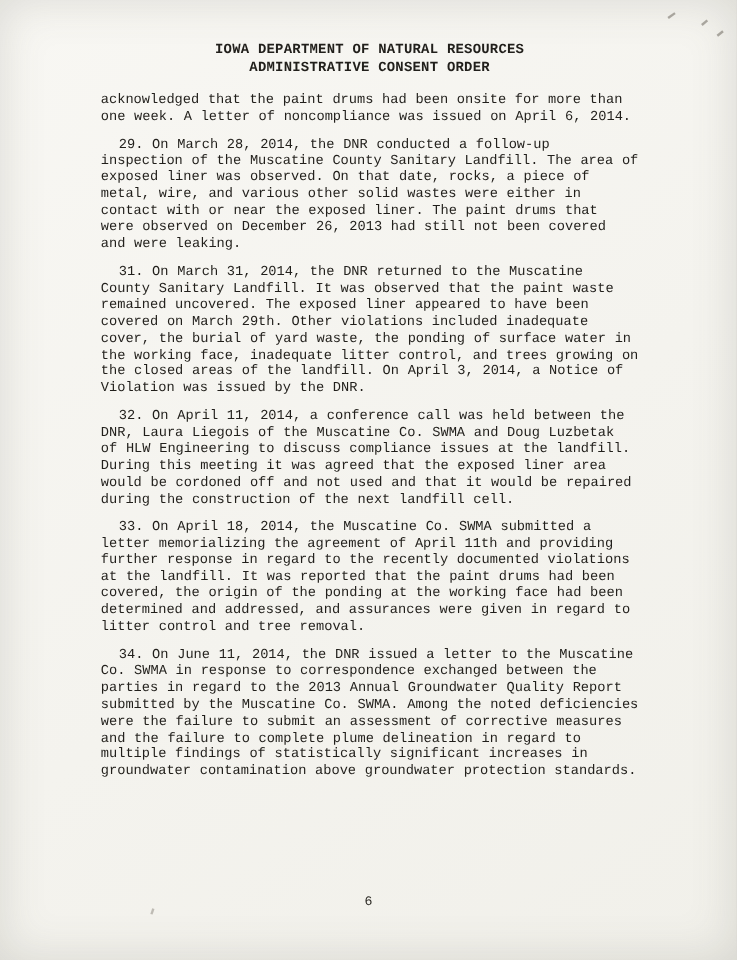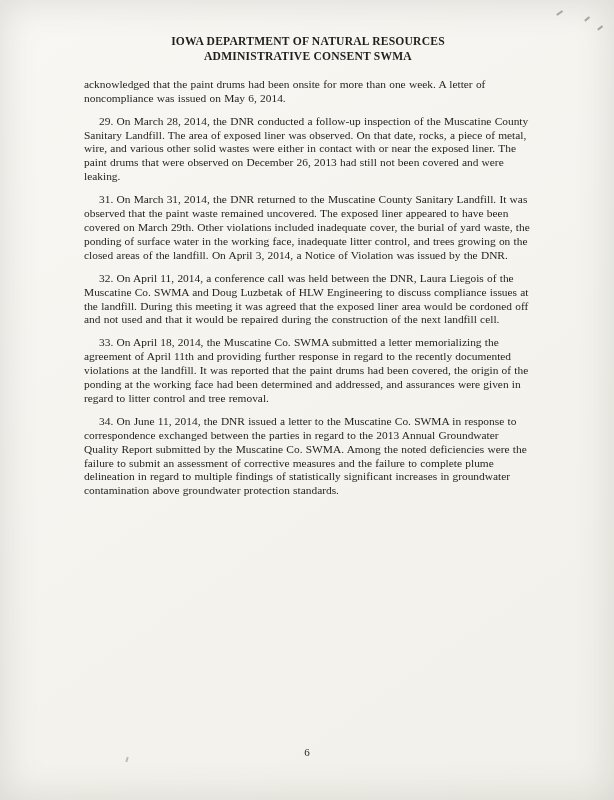--- a/index.html
+++ b/index.html
@@ -6,21 +6,21 @@
     margin: 0;
     padding: 0;
     background: #d8d6d1;
   }
   .page {
     position: relative;
     width: 614px;
     height: 800px;
     box-sizing: border-box;
     background: linear-gradient(145deg, #f8f7f3 0%, #f4f3ee 55%, #f1f0ea 100%);
-    font-family: Liberation Serif, serif;
+    font-family: Liberation Mono, monospace;
     color: #211f1b;
     overflow: hidden;
   }
   .content {
     position: absolute;
     top: 34px;
     left: 84px;
     width: 448px;
   }
   .doc-header {
@@ -75,25 +75,25 @@
 
   <span class="scan-mark mark-1"></span>
   <span class="scan-mark mark-2"></span>
   <span class="scan-mark mark-3"></span>
   <span class="scan-mark mark-4"></span>
 
   <div class="content">
 
     <div class="doc-header">
       <span class="hline">IOWA DEPARTMENT OF NATURAL RESOURCES</span>
-      <span class="hline">ADMINISTRATIVE CONSENT SWMA</span>
+      <span class="hline">ADMINISTRATIVE CONSENT ORDER</span>
     </div>
 
     <div class="body-text">
-      <p>acknowledged that the paint drums had been onsite for more than one week.  A letter of noncompliance was issued on May 6, 2014.</p>
+      <p>acknowledged that the paint drums had been onsite for more than one week.  A letter of noncompliance was issued on April 6, 2014.</p>
       <p class="indent">29.  On March 28, 2014, the DNR conducted a follow-up inspection of the Muscatine County Sanitary Landfill.  The area of exposed liner was observed.  On that date, rocks, a piece of metal, wire, and various other solid wastes were either in contact with or near the exposed liner.  The paint drums that were observed on December 26, 2013 had still not been covered and were leaking.</p>
       <p class="indent">31.  On March 31, 2014, the DNR returned to the Muscatine County Sanitary Landfill. It was observed that the paint waste remained uncovered.  The exposed liner appeared to have been covered on March 29th.  Other violations included inadequate cover, the burial of yard waste, the ponding of surface water in the working face, inadequate litter control, and trees growing on the closed areas of the landfill.  On April 3, 2014, a Notice of Violation was issued by the DNR.</p>
       <p class="indent">32.  On April 11, 2014, a conference call was held between the DNR, Laura Liegois of the Muscatine Co. SWMA and Doug Luzbetak of HLW Engineering to discuss compliance issues at the landfill.  During this meeting it was agreed that the exposed liner area would be cordoned off and not used and that it would be repaired during the construction of the next landfill cell.</p>
       <p class="indent">33.  On April 18, 2014, the Muscatine Co. SWMA submitted a letter memorializing the agreement of April 11th and providing further response in regard to the recently documented violations at the landfill.  It was reported that the paint drums had been covered, the origin of the ponding at the working face had been determined and addressed, and assurances were given in regard to litter control and tree removal.</p>
       <p class="indent">34.  On June 11, 2014, the DNR issued a letter to the Muscatine Co. SWMA in response to correspondence exchanged between the parties in regard to the 2013 Annual Groundwater Quality Report submitted by the Muscatine Co. SWMA.  Among the noted deficiencies were the failure to submit an assessment of corrective measures and the failure to complete plume delineation in regard to multiple findings of statistically significant increases in groundwater contamination above groundwater protection standards.</p>
     </div>
 
   </div>
 
   <div class="page-number">6</div>

